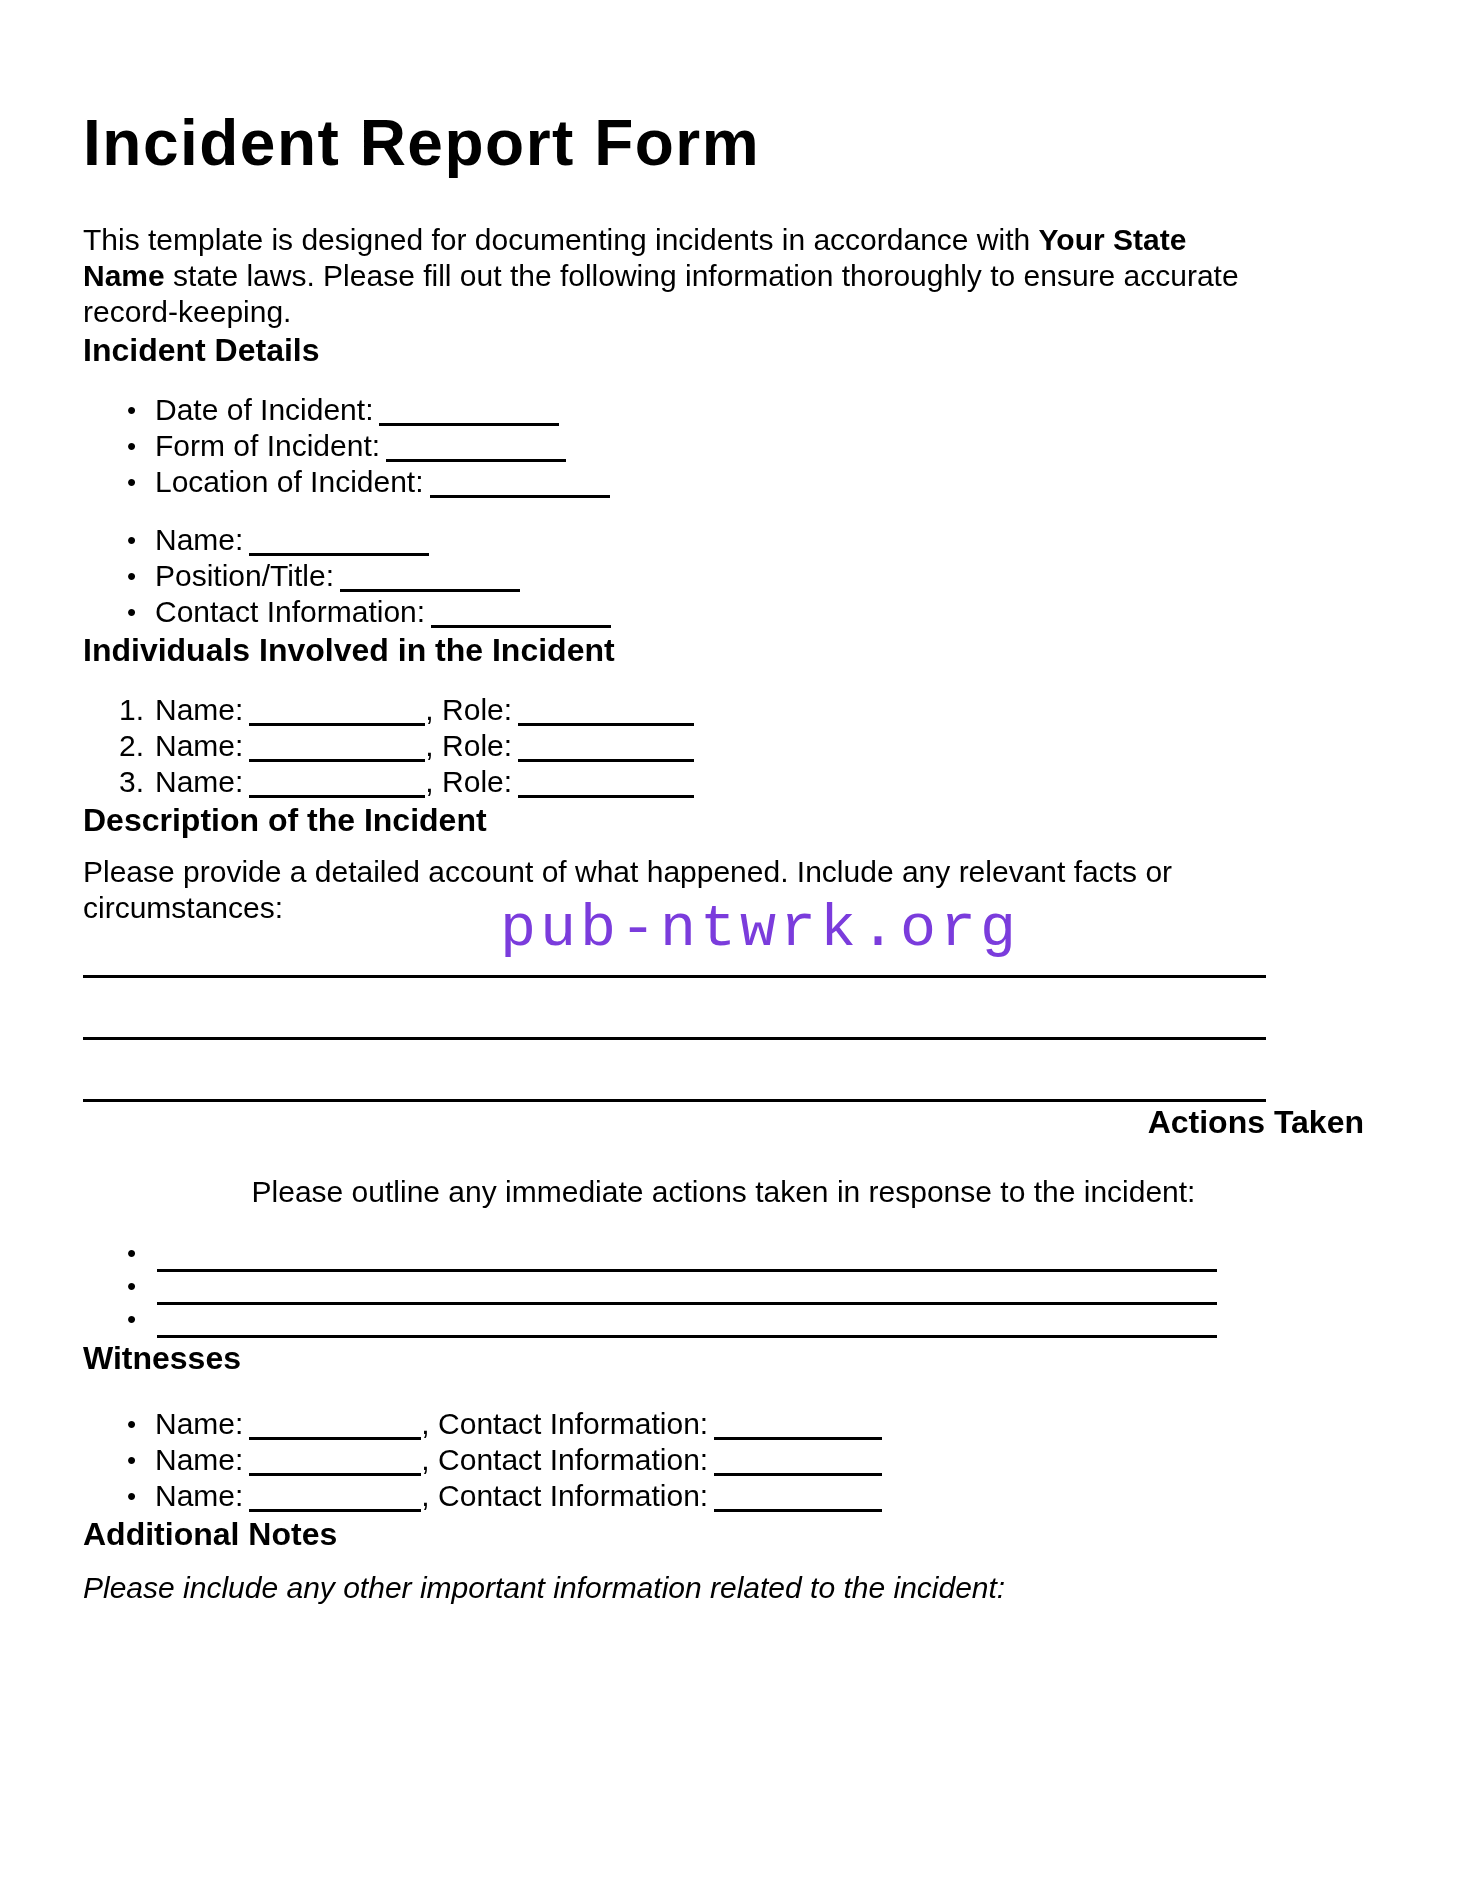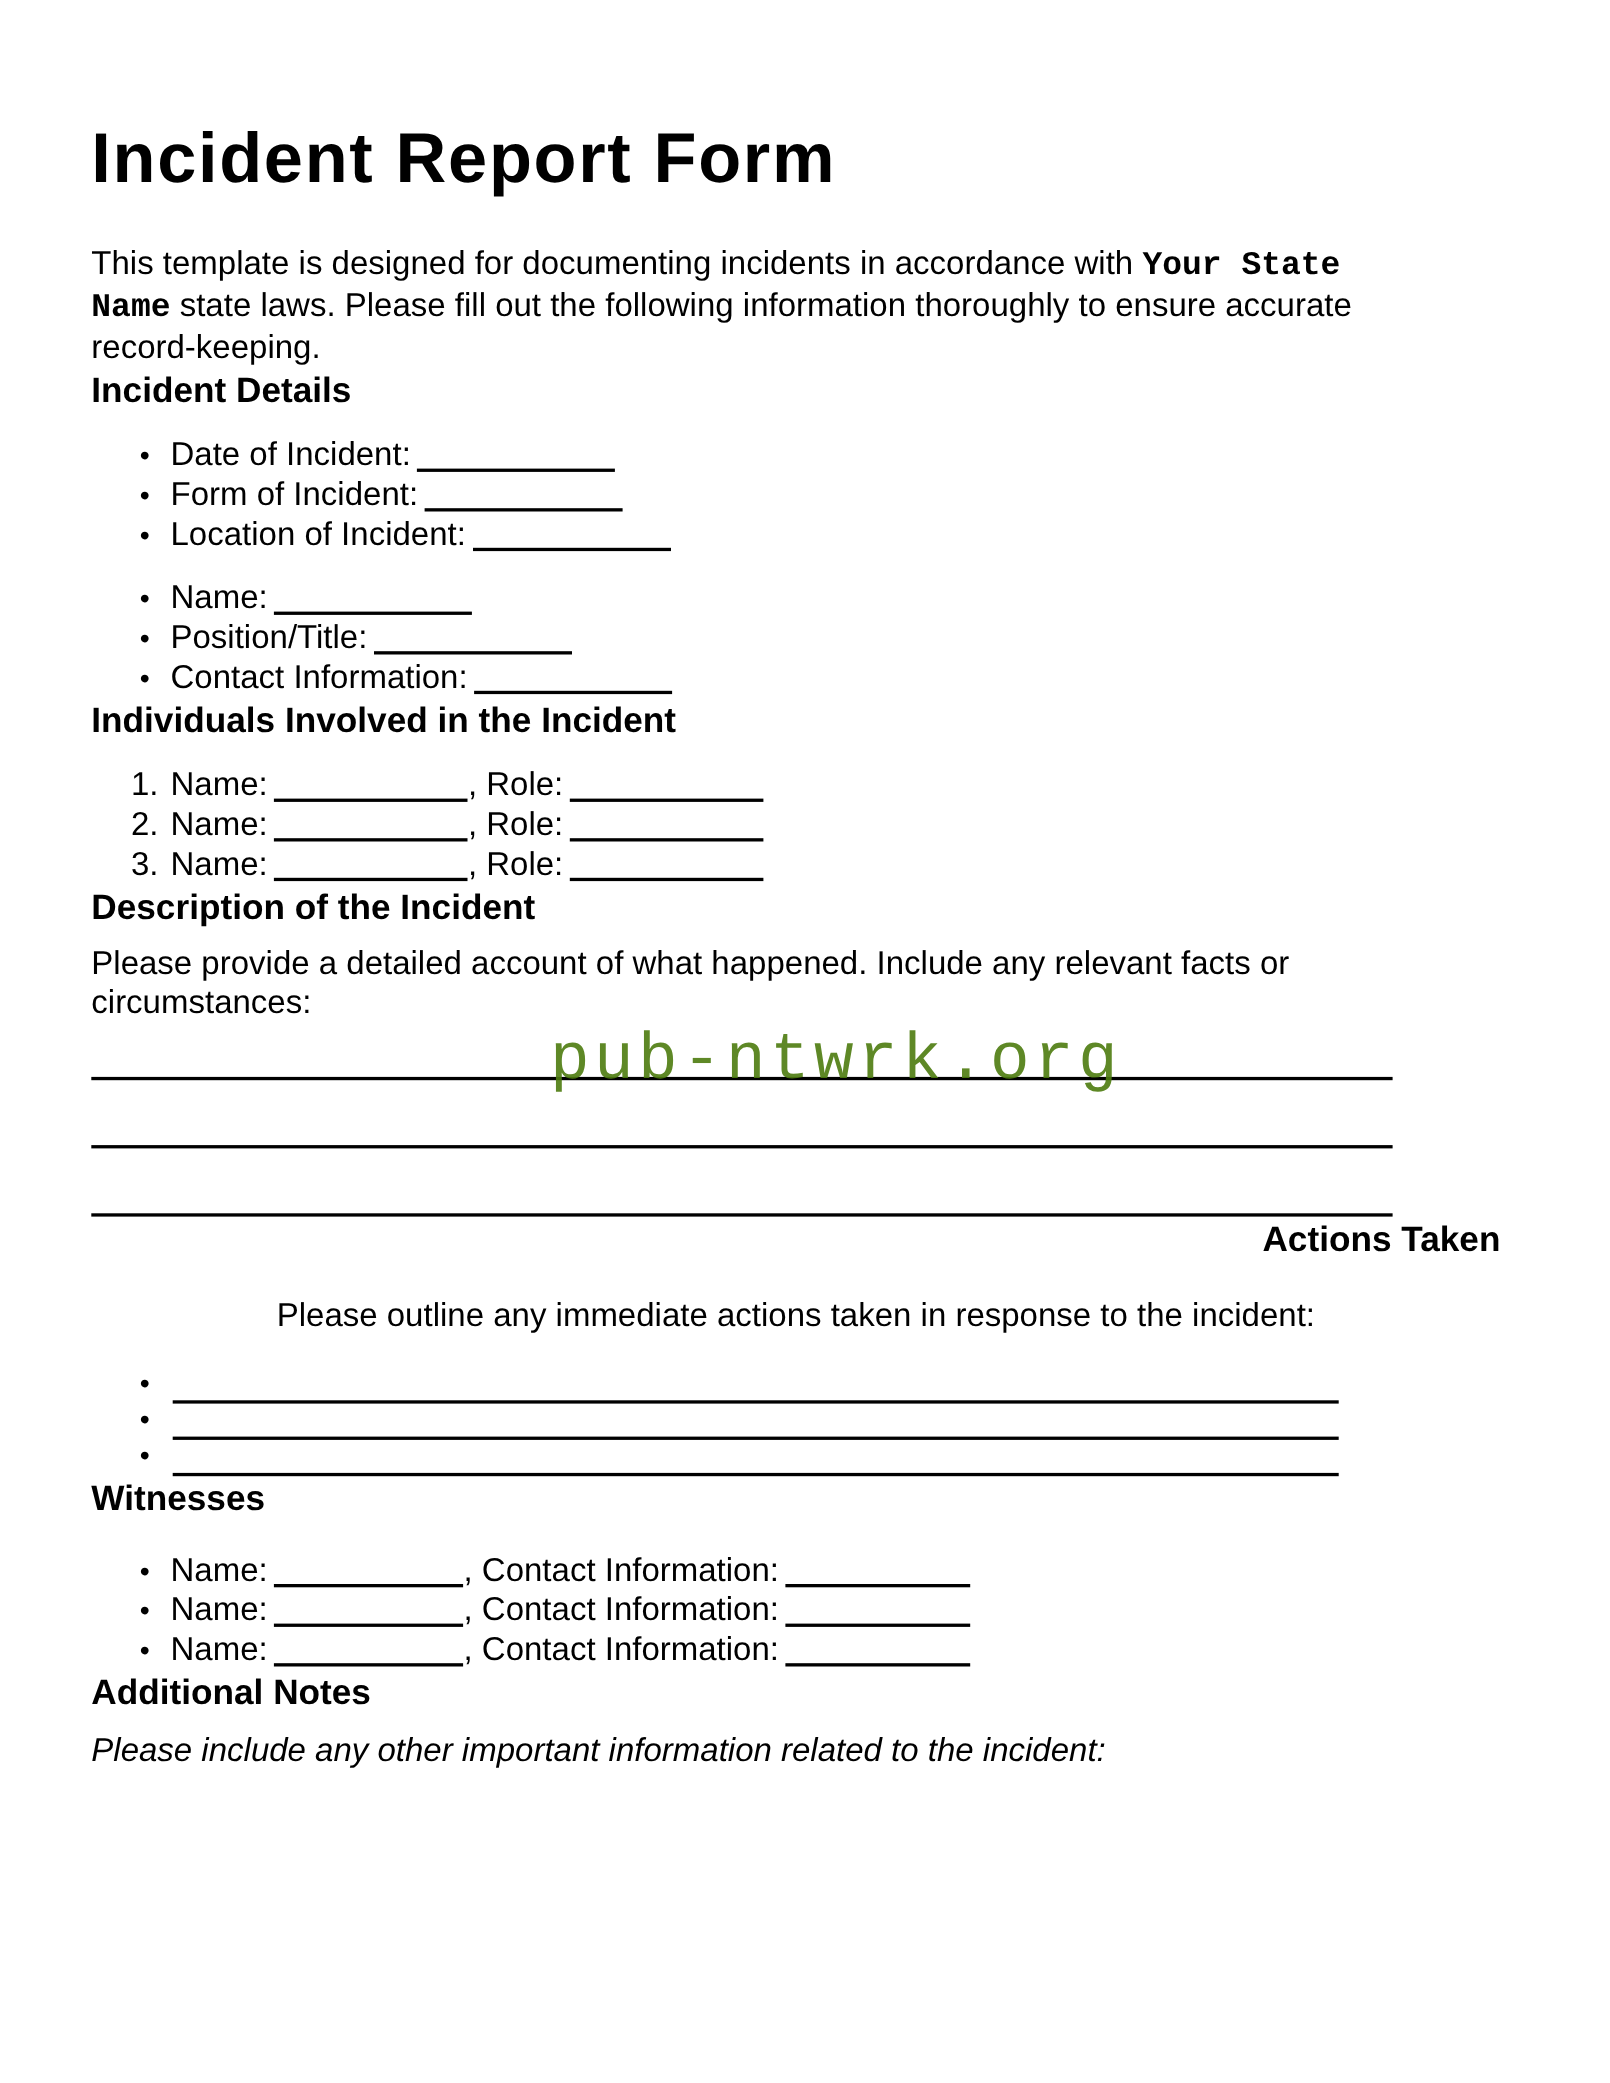--- a/index.html
+++ b/index.html
@@ -17,21 +17,21 @@
     overflow: hidden;
   }
   h1.doc-title {
     margin: 0 0 44px 0;
     font-size: 64px;
     line-height: 70px;
     font-weight: bold;
     letter-spacing: 1.5px;
   }
   .rich-line { line-height: 36px; }
-  .rich-line .b { font-weight: bold; font-family: Liberation Mono, monospace; }
+  .rich-line .b { font-weight: bold; }
   h3.sec {
     margin: 0;
     font-size: 32px;
     line-height: 40px;
     font-weight: bold;
   }
   .mt26 { margin-top: 26px; } .mt32 { margin-top: 32px; }
   .mt24 { margin-top: 24px; } .mt20 { margin-top: 20px; }
   .mt34 { margin-top: 34px; text-align: right; }
   p.body-p { margin: 14px 0 0 0; }
@@ -63,26 +63,26 @@
   .longline.first { margin-top: 16px; }
   .longline .rule { display: block; width: 1183px; height: 33px; border-bottom: 3px solid #000; }
   ul.actions-list { list-style: none; margin: 29px 0 0 0; padding: 0; }
   ul.actions-list li { position: relative; height: 33px; padding-left: 74px; }
   ul.actions-list li .bullet { position: absolute; left: 44px; top: -4px; font-size: 26px; }
   ul.actions-list li .rule { display: block; width: 1060px; height: 30px; border-bottom: 3px solid #000; }
   ul.wit { margin-top: 28px; }
   .watermark {
     position: absolute;
     left: 500px;
-    top: 932px;
+    top: 896px;
     font-family: "Liberation Mono", monospace;
     font-size: 60px;
     line-height: 66px;
     letter-spacing: 4px;
-    color: #4d7c0f;
+    color: #6d28d9;
     opacity: 0.9;
     white-space: nowrap;
     pointer-events: none;
     z-index: 3;
   }
 </style>
 </head>
 <body>
 
 <div class="page">

